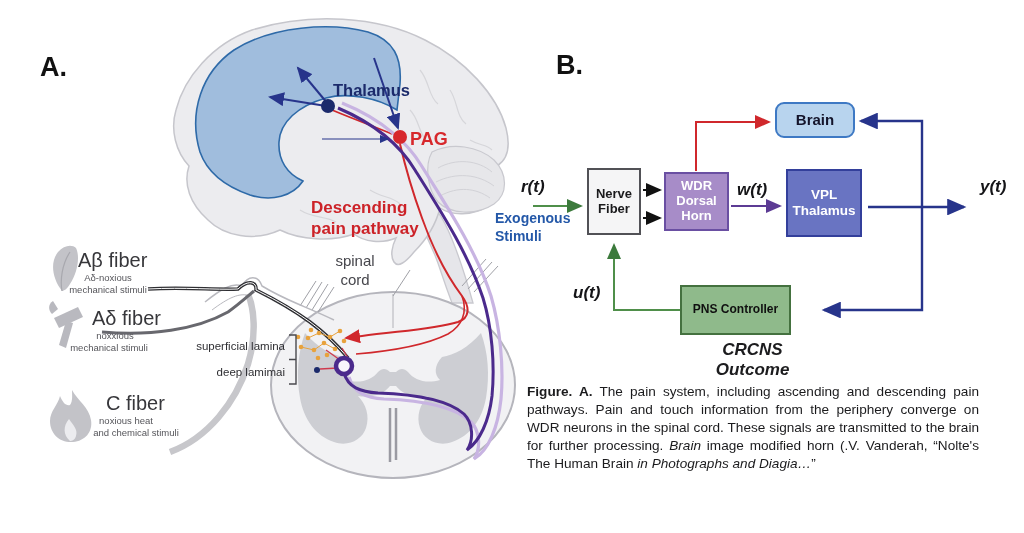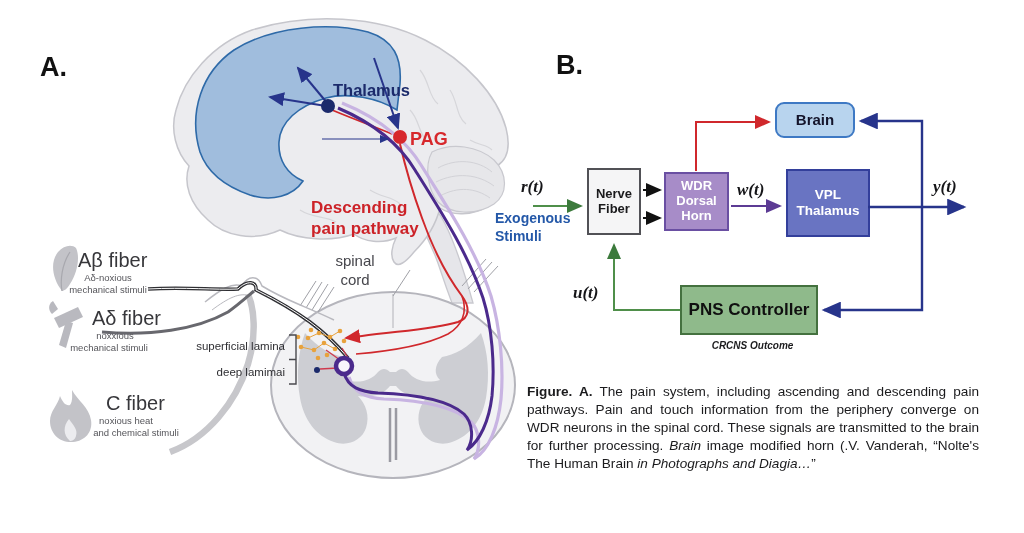--- a/index.html
+++ b/index.html
@@ -6,31 +6,31 @@
   #stage{position:relative;width:1024px;height:533px;background:#ffffff;overflow:hidden;
          font-family:"Liberation Sans", sans-serif;}
   .panel-label{position:absolute;font-size:27px;font-weight:bold;color:#111;}
   
   .bbox{position:absolute;box-sizing:border-box;display:flex;align-items:center;justify-content:center;
         text-align:center;font-weight:bold;line-height:1.15;}
   #nerve-box{left:587px;top:168px;width:54px;height:67px;background:#f5f5f6;border:2px solid #515156;
              font-size:13px;color:#1a1a1c;}
   #wdr-box{left:664px;top:172px;width:65px;height:59px;background:#a78cc8;border:2px solid #6a4fa2;
            font-size:13px;color:#ffffff;}
-  #vpl-box{left:786px;top:169px;width:84px;height:68px;background:#6974c2;border:2px solid #333f9b;
+  #vpl-box{left:786px;top:169px;width:76px;height:68px;background:#6974c2;border:2px solid #333f9b;
            font-size:13.5px;color:#ffffff;padding:0 6px;}
   #brain-box{left:775px;top:102px;width:80px;height:36px;background:#b8d4ee;border:2px solid #3e79c4;
              border-radius:9px;font-size:15px;color:#14142a;}
-  #pns-box{left:680px;top:285px;width:138px;height:50px;background:#8fba8b;border:2px solid #44713f;
-           font-size:17px;color:#101010;}
-  .sig{position:absolute;font-family:Liberation Serif, serif;font-style:italic;font-weight:bold;
+  #pns-box{left:680px;top:285px;width:111px;height:50px;background:#8fba8b;border:2px solid #44713f;
+           font-size:12px;color:#101010;}
+  .sig{position:absolute;font-family:Liberation Sans, sans-serif;font-style:italic;font-weight:bold;
        font-size:17px;color:#151518;}
   .blue-note{position:absolute;color:#2458a8;font-weight:bold;font-size:14px;text-align:left;line-height:1.25;}
   #crcns-note{position:absolute;left:700px;top:340px;width:105px;text-align:center;
-              font-style:italic;font-weight:bold;font-size:10px;color:#1c1c1e;}
+              font-style:italic;font-weight:bold;font-size:17px;color:#1c1c1e;}
   svg{position:absolute;left:0;top:0;pointer-events:none;}
   
   #caption{position:absolute;left:527px;top:383px;width:452px;font-size:13.6px;line-height:1.33;
            color:#1b1b1d;text-align:justify;}
   #caption p{margin:0;}
   #caption p + p{margin-top:7px;}
   .b{font-weight:bold;}
   .i{font-style:italic;}
   
   text{font-family:"Liberation Sans", sans-serif;}
@@ -232,21 +232,21 @@
   <div class="bbox" id="brain-box">
     <span>Brain</span>
   </div>
   <div class="bbox" id="pns-box">
     <span>PNS Controller</span>
   </div>
 
   <div class="sig" style="left:521px;top:177px;">r(t)</div>
   <div class="sig" style="left:737px;top:180px;">w(t)</div>
   <div class="sig" style="left:573px;top:283px;">u(t)</div>
-  <div class="sig" style="left:933px;top:177px;">y(t)</div>
+  <div class="sig" style="left:980px;top:177px;">y(t)</div>
 
   <div class="blue-note" style="left:495px;top:210px;width:84px;">Exogenous Stimuli</div>
   <div id="crcns-note">CRCNS Outcome</div>
 
   <svg id="panelB-arrows" width="1024" height="533" viewBox="0 0 1024 533">
     <defs>
       <marker id="mB-gr" markerWidth="9" markerHeight="7" refX="7" refY="3.5" orient="auto">
         <path d="M0,0 L8,3.5 L0,7 Z" fill="#3c7a3c"></path>
       </marker>
       <marker id="mB-bk" markerWidth="9" markerHeight="7" refX="7" refY="3.5" orient="auto">

